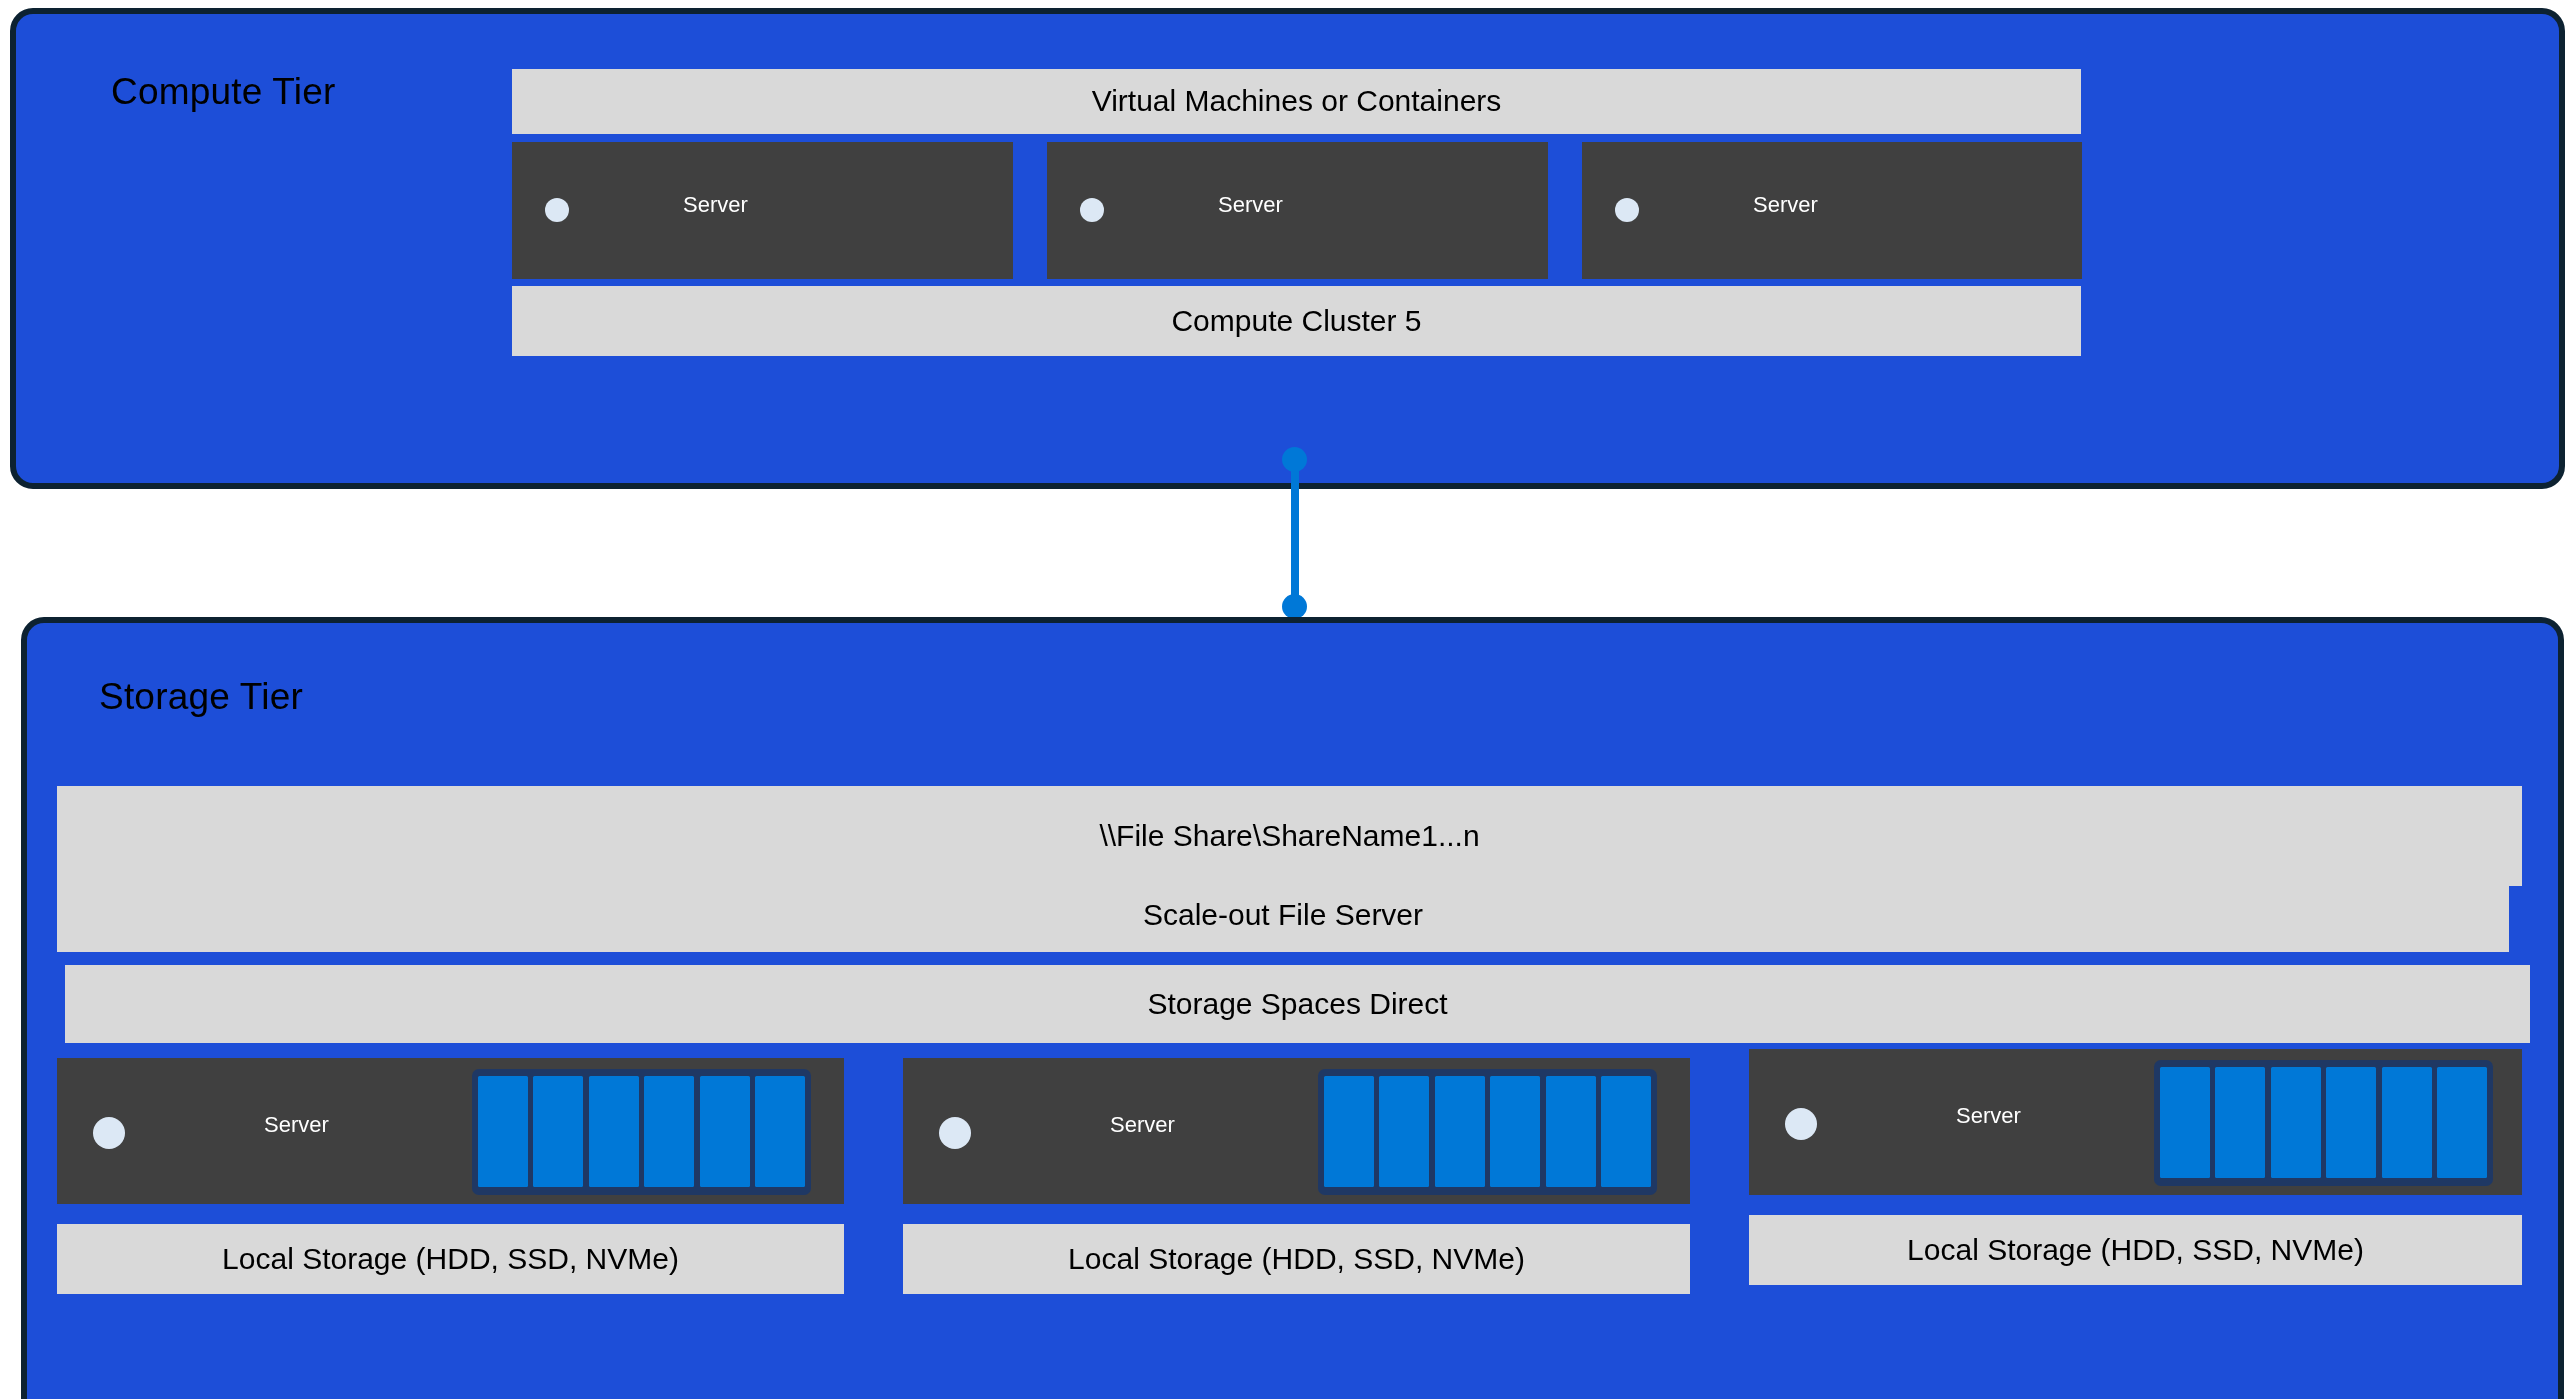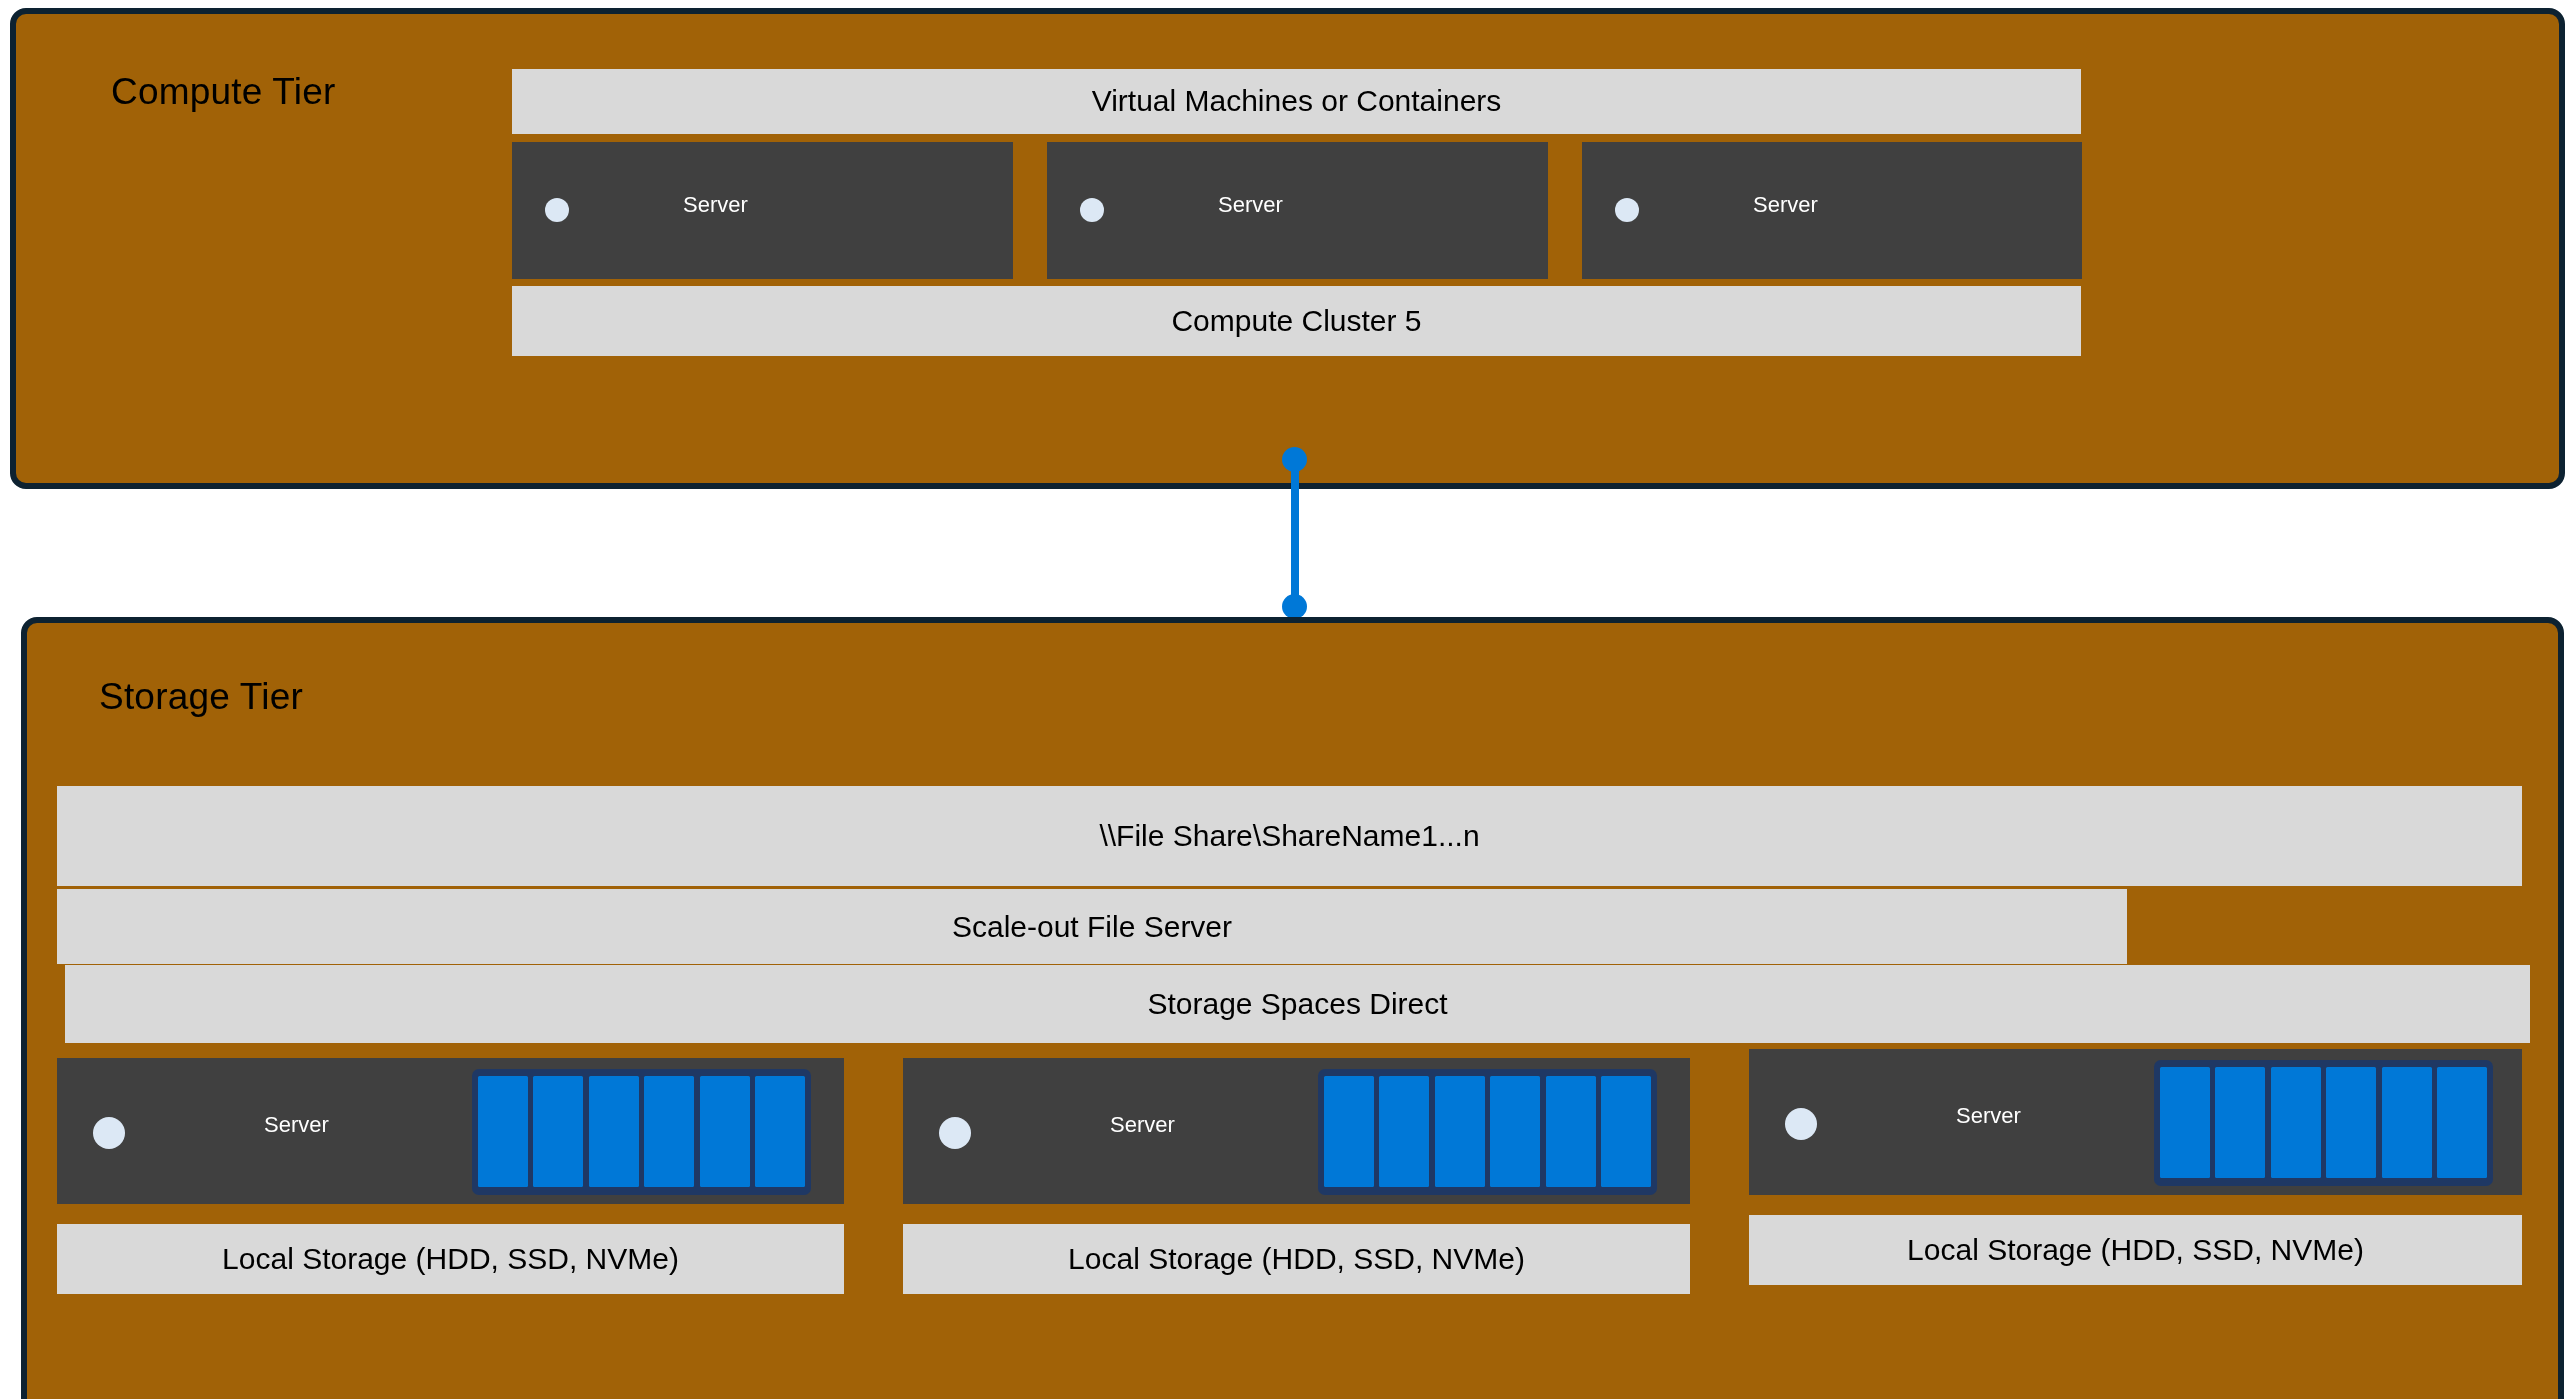--- a/index.html
+++ b/index.html
@@ -7,23 +7,23 @@
   body{
     width:2576px;height:1399px;position:relative;overflow:hidden;
     font-family:"Liberation Sans","DejaVu Sans",sans-serif;
     -webkit-font-smoothing:antialiased;
   }
   #canvas{position:absolute;inset:0;width:2576px;height:1399px;}
 
   
   .tier{
     position:absolute;
-    background:#a16207;
+    background:#1d4ed8;
     border:6.8px solid #0d2231;
-    border-radius:16px;
+    border-radius:23px;
     box-sizing:border-box;
   }
   #compute-tier{left:10px;top:7.6px;width:2555px;height:481px;}
   #storage-tier{left:21px;top:571px;width:2543px;height:817px;margin-top:46px;}
 
   .tier-title{
     position:absolute;
     font-size:37px;
     color:#000000;
     letter-spacing:0.2px;
@@ -148,21 +148,21 @@
   </svg>
 
   <div class="tier" id="storage-tier">
 
     <div class="tier-title" id="storage-tier-title">Storage Tier</div>
 
     <div class="band" id="storage-band-file-share" style="left:30px;top:163px;width:2465px;height:100px;align-items:center;">
       <span class="band-label">\\File Share\ShareName1...n</span>
     </div>
 
-    <div class="band" id="storage-band-sofs" style="left:30px;top:266px;width:2070px;height:75px;">
+    <div class="band" id="storage-band-sofs" style="left:30px;top:254px;width:2452px;height:75px;">
       <span class="band-label">Scale-out File Server</span>
     </div>
 
     <div class="band" id="storage-band-s2d" style="left:38px;top:342px;width:2465px;height:78px;">
       <span class="band-label">Storage Spaces Direct</span>
     </div>
 
     <div class="server-box" id="storage-server-1" style="left:30px;top:435px;width:787px;height:146px;">
       <span class="server-led" style="left:36px;top:59px;width:32px;height:32px;"></span>
       <span class="server-label" style="left:207px;top:56px;">Server</span>

